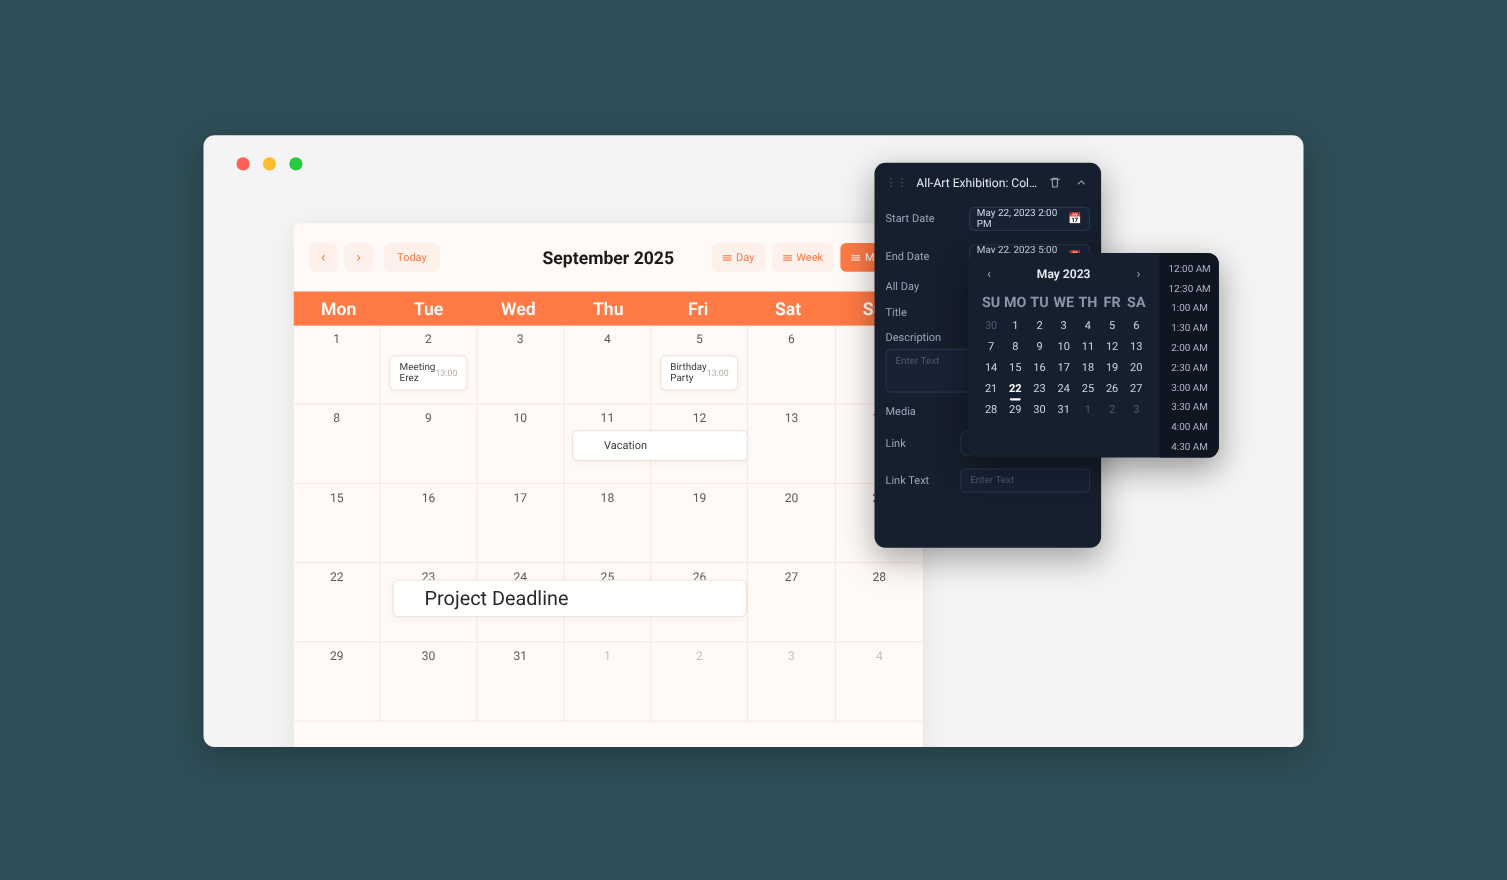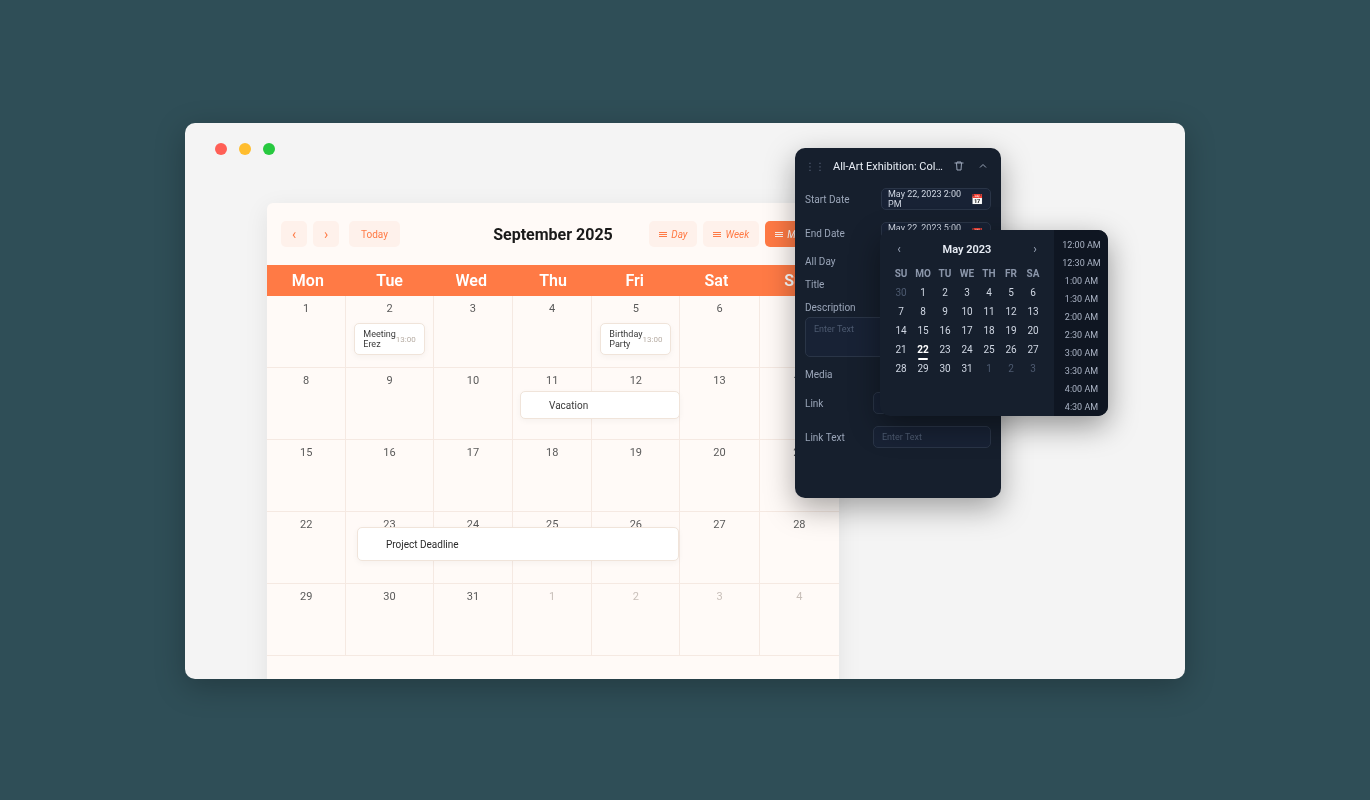--- a/index.html
+++ b/index.html
@@ -27,21 +27,21 @@
   }
   .today-btn {
     height: 26px; padding: 0 12px; border-radius: 5px; background: #fef1eb;
     color: #ff7a45; font-size: 10px; display: inline-flex; align-items: center; cursor: pointer;
     margin-left: 4px;
   }
   .cal-title { position: absolute; left: 0; right: 0; text-align: center; font-weight: 700; font-size: 16px; color: #1a1a1a; pointer-events: none; }
   .view-switch { display: flex; gap: 6px; margin-left: auto; }
   .view-btn {
     height: 26px; padding: 0 10px; border-radius: 5px; background: #fef1eb;
-    color: #ff7a45; font-size: 10px; display: inline-flex; align-items: center; gap: 4px; cursor: pointer; font-style: italic;
+    color: #ff7a45; font-size: 10px; display: inline-flex; align-items: center; gap: 4px; cursor: pointer;
   }
   .view-btn.active { background: #ff7a45; color: #fff; }
   .view-btn .lines { display: inline-flex; flex-direction: column; gap: 1px; }
   .view-btn .lines span { display:block; width:8px; height:1px; background: currentColor; }
   .cal-dow { display: grid; grid-template-columns: repeat(7,1fr); background: #ff7a45; }
   .cal-dow div { text-align: center; font-size: 16px; font-weight: 600; color: #fff; padding: 6px 0; }
   .cal-grid { display: grid; grid-template-columns: repeat(7,1fr); }
   .cell { border-right: 1px solid #f5e9e2; border-bottom: 1px solid #f5e9e2; min-height: 72px; padding: 6px 8px; position: relative; }
   .cell:nth-child(7n){ border-right:none; }
   .daynum { font-size: 11px; color: #5a5a5a; text-align: center; }
@@ -50,21 +50,21 @@
     margin-top: 8px; background: #fff; border: 1px solid #f0e4da; border-radius: 5px;
     padding: 5px 8px; font-size: 9px; color: #3a3a3a; display: flex; justify-content: space-between; align-items: center;
     box-shadow: 0 2px 6px rgba(0,0,0,0.04);
   }
   .event-chip .time { font-size: 8px; color: #b8aea5; }
   .event-span {
     position: absolute; height: 28px; background: #fff; border: 1px solid #f0e4da; border-radius: 5px;
     display: flex; align-items: center; padding: 0 28px; font-size: 10px; color: #3a3a3a;
     box-shadow: 0 2px 6px rgba(0,0,0,0.04);
   }
-  .event-span.big { height: 34px; font-size: 10px; color: #2a2a2a; }
+  .event-span.big { height: 34px; font-size: 18px; color: #2a2a2a; }
 
   
   .editor {
     position: absolute; left: 795px; top: 148px; width: 206px; height: 350px;
     background: #161f2d; border-radius: 10px; color: #cbd2dc;
     box-shadow: 0 10px 30px rgba(0,0,0,0.35); z-index: 10; font-size: 10px;
   }
   .editor-header { display:flex; align-items:center; padding:10px 10px 8px 10px; gap:8px; }
   .drag-handle { color:#59657a; font-size:10px; }
   .editor-title { flex:1; font-size:11px; color:#e8edf5; white-space:nowrap; overflow:hidden; text-overflow:ellipsis; }
@@ -94,21 +94,21 @@
   .picker {
     position: absolute; left: 880px; top: 230px; width: 228px; height: 186px;
     background: #161f2d; border-radius: 10px; box-shadow: 0 10px 30px rgba(0,0,0,0.4);
     color:#cbd2dc; z-index: 20; display:flex;
   }
   .picker-cal { flex:1; padding:10px 10px 8px 10px; }
   .picker-head { display:flex; align-items:center; justify-content:space-between; margin-bottom:8px; }
   .picker-head .nav { width:18px; height:18px; display:inline-flex; align-items:center; justify-content:center; color:#9aa5b8; cursor:pointer; font-size:12px; }
   .picker-head .mtitle { font-size:11px; font-weight:600; color:#e8edf5; }
   .picker-grid { display:grid; grid-template-columns: repeat(7, 22px); gap:0; text-align:center; }
-  .picker-grid .dow { font-size:10px; color:#8b96aa; font-weight:700; padding:2px 0 4px 0; }
+  .picker-grid .dow { font-size:13px; color:#8b96aa; font-weight:700; padding:2px 0 4px 0; }
   .pday { font-size:10px; padding:4px 0; color:#cfd6e2; cursor:pointer; }
   .pday.muted { color:#4d5a70; }
   .pday.sel { font-weight:700; color:#fff; position:relative; }
   .pday.sel::after { content:""; position:absolute; left:6px; right:6px; bottom:-1px; height:2px; background:#fff; border-radius:2px; }
   .picker-times {
     width:60px; border-left:1px solid #0f1622; background:#0f1622;
     border-radius:0 10px 10px 0; padding:6px 0; overflow:hidden;
   }
   .ptime { font-size:9px; color:#aab3c4; text-align:center; padding:4px 0; cursor:pointer; }
 </style>

